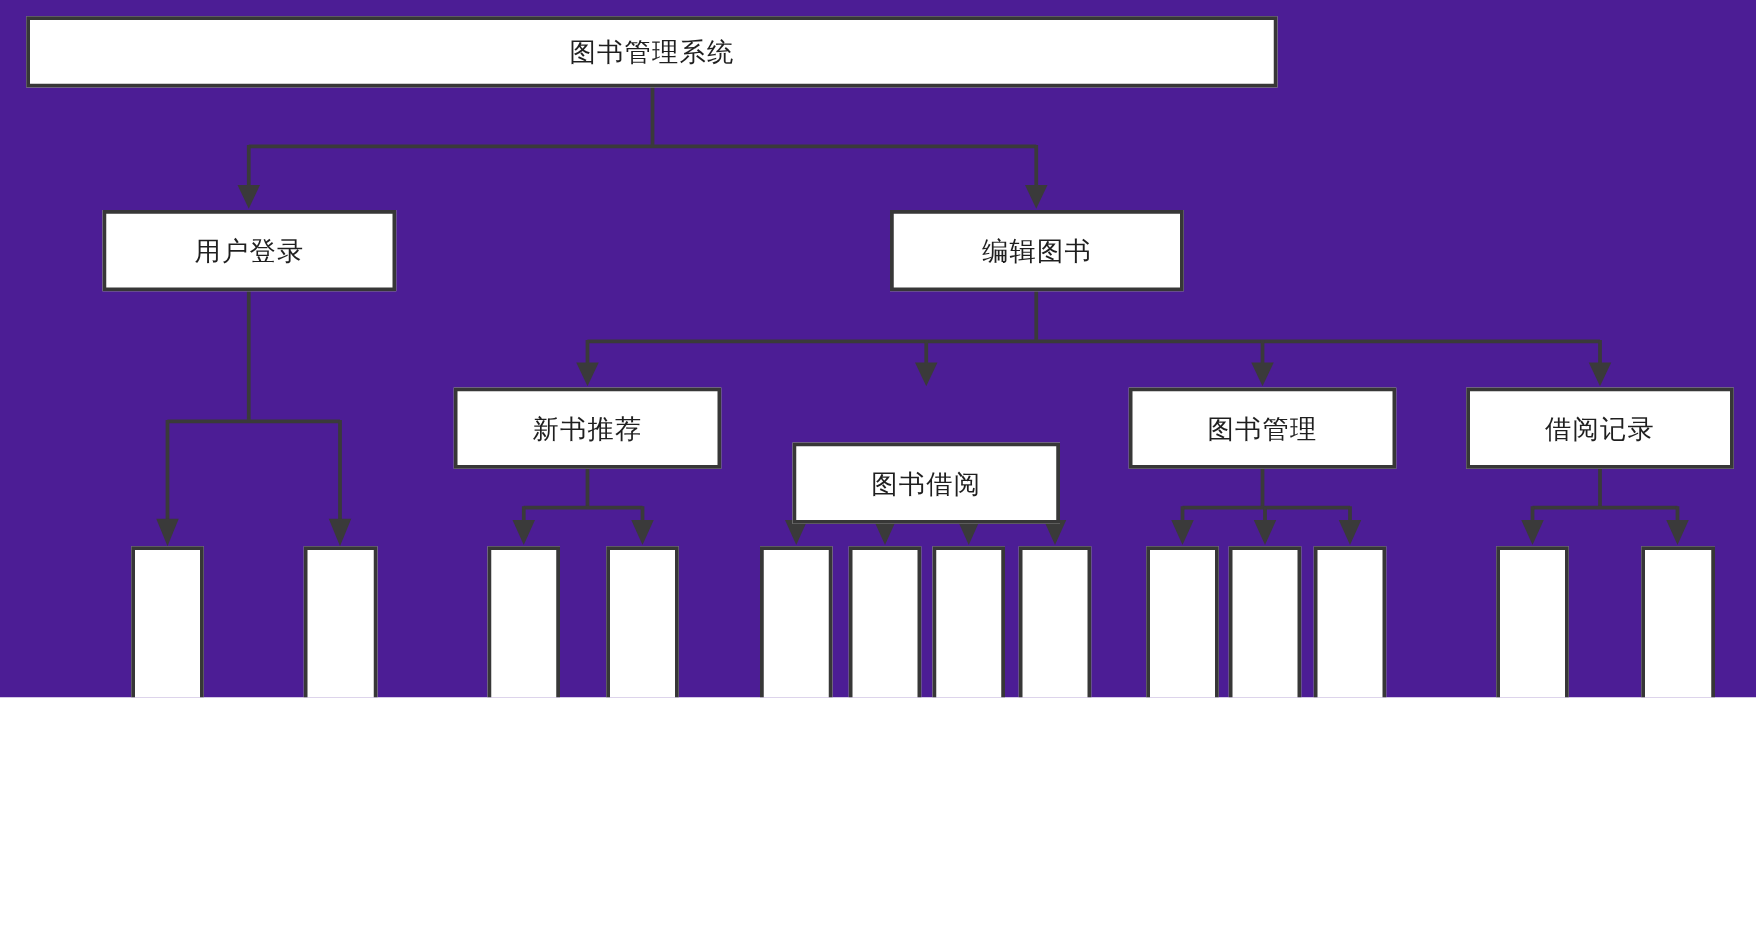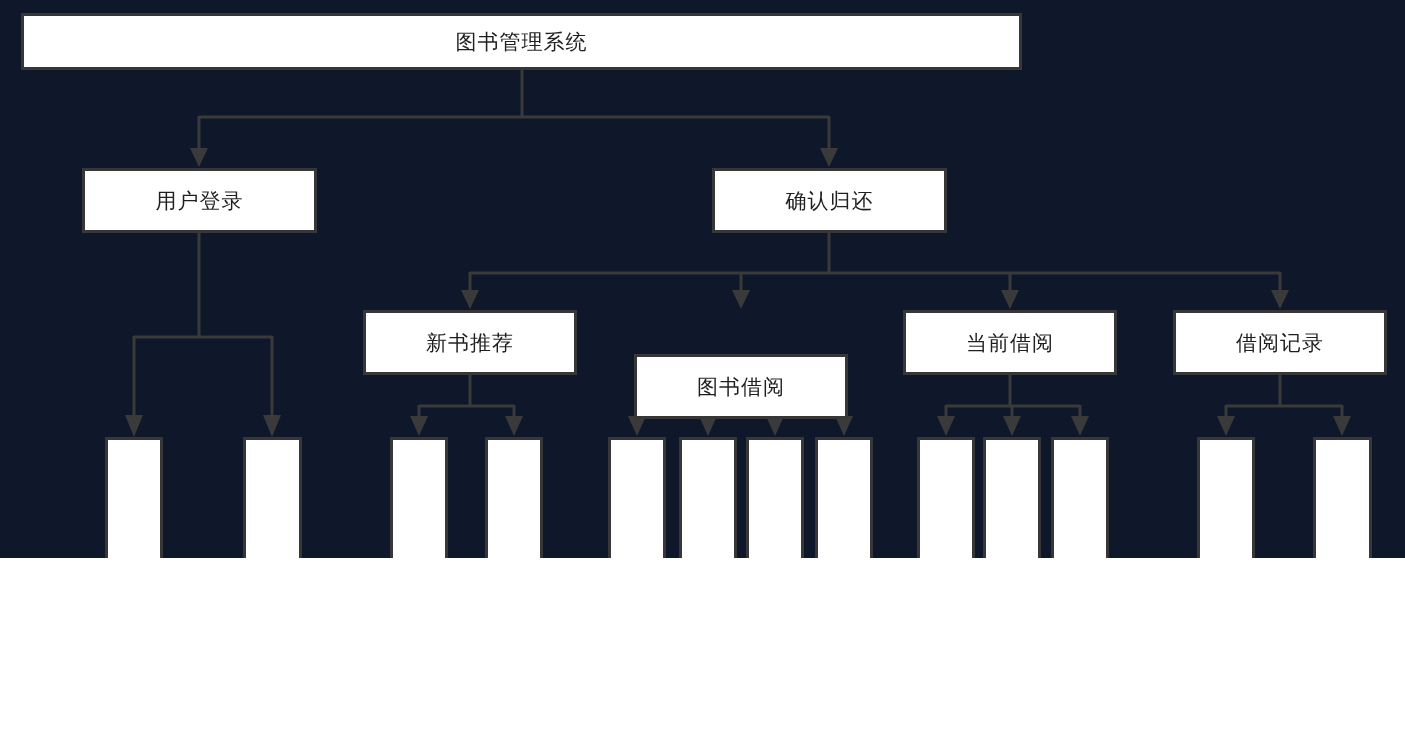--- a/index.html
+++ b/index.html
@@ -1,20 +1,20 @@
 <!DOCTYPE html>
 <html><head>
 <meta charset="utf-8">
 <style>
   html, body { margin: 0; padding: 0; background: #ffffff; }
   .stage {
     position: relative;
     width: 1405px;
     height: 558px;
-    background: #0f172a;
+    background: #4c1d95;
     font-family: "Liberation Sans", "DejaVu Sans", sans-serif;
     overflow: hidden;
   }
   .connectors {
     position: absolute;
     left: 0; top: 0;
     width: 1405px; height: 747px;
   }
   .box {
     position: absolute;
@@ -115,25 +115,25 @@
       <polygon points="1003,416 1021,416 1012,436"></polygon>
       <polygon points="1071,416 1089,416 1080,436"></polygon>
       <polygon points="1217,416 1235,416 1226,436"></polygon>
       <polygon points="1333,416 1351,416 1342,436"></polygon>
     </g>
   </svg>
 
   <div class="box hbox" style="left:21px; top:13px; width:1001px; height:57px;">图书管理系统</div>
 
   <div class="box hbox" style="left:82px; top:168px; width:235px; height:65px;">用户登录</div>
-  <div class="box hbox" style="left:712px; top:168px; width:235px; height:65px;">确认归还</div>
+  <div class="box hbox" style="left:712px; top:168px; width:235px; height:65px;">编辑图书</div>
 
   <div class="box hbox" style="left:363px; top:310px; width:214px; height:65px;">新书推荐</div>
   <div class="box hbox" style="left:634px; top:310px; width:214px; height:65px;margin-top:44px;">图书借阅</div>
-  <div class="box hbox" style="left:903px; top:310px; width:214px; height:65px;">当前借阅</div>
+  <div class="box hbox" style="left:903px; top:310px; width:214px; height:65px;">图书管理</div>
   <div class="box hbox" style="left:1173px; top:310px; width:214px; height:65px;">借阅记录</div>
 
   <div class="box vbox" style="left:105px; top:437px; width:58px; height:299px;">用户登录</div>
   <div class="box vbox" style="left:243px; top:437px; width:59px; height:299px;">注销登录</div>
 
   <div class="box vbox" style="left:390px; top:437px; width:58px; height:299px;">查询图书</div>
   <div class="box vbox" style="left:485px; top:437px; width:58px; height:299px;">借阅图书</div>
 
   <div class="box vbox" style="left:608px; top:437px; width:58px; height:299px;">查询图书</div>
   <div class="box vbox" style="left:679px; top:437px; width:58px; height:299px;">新增图书（管理员）</div>

